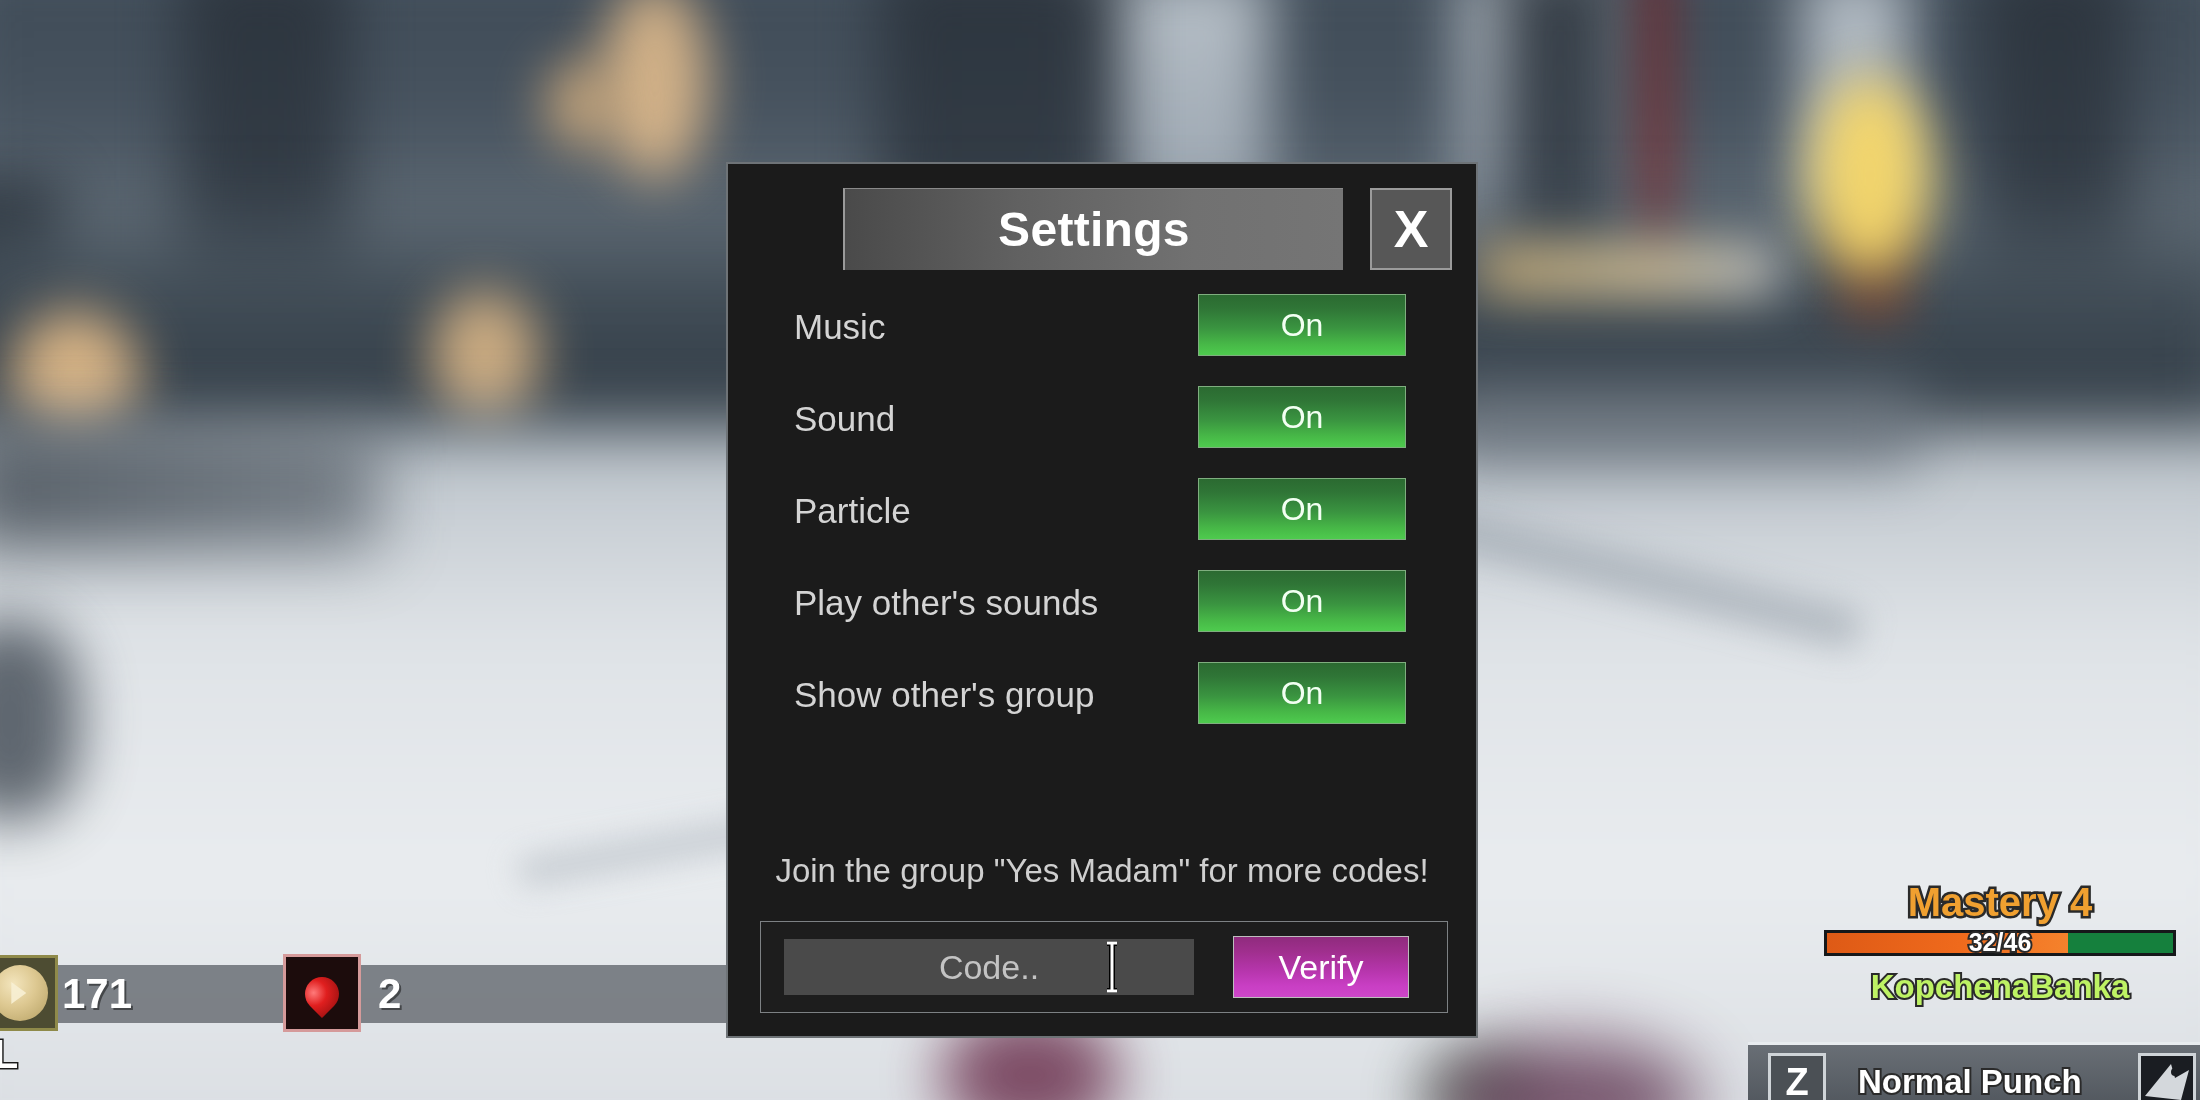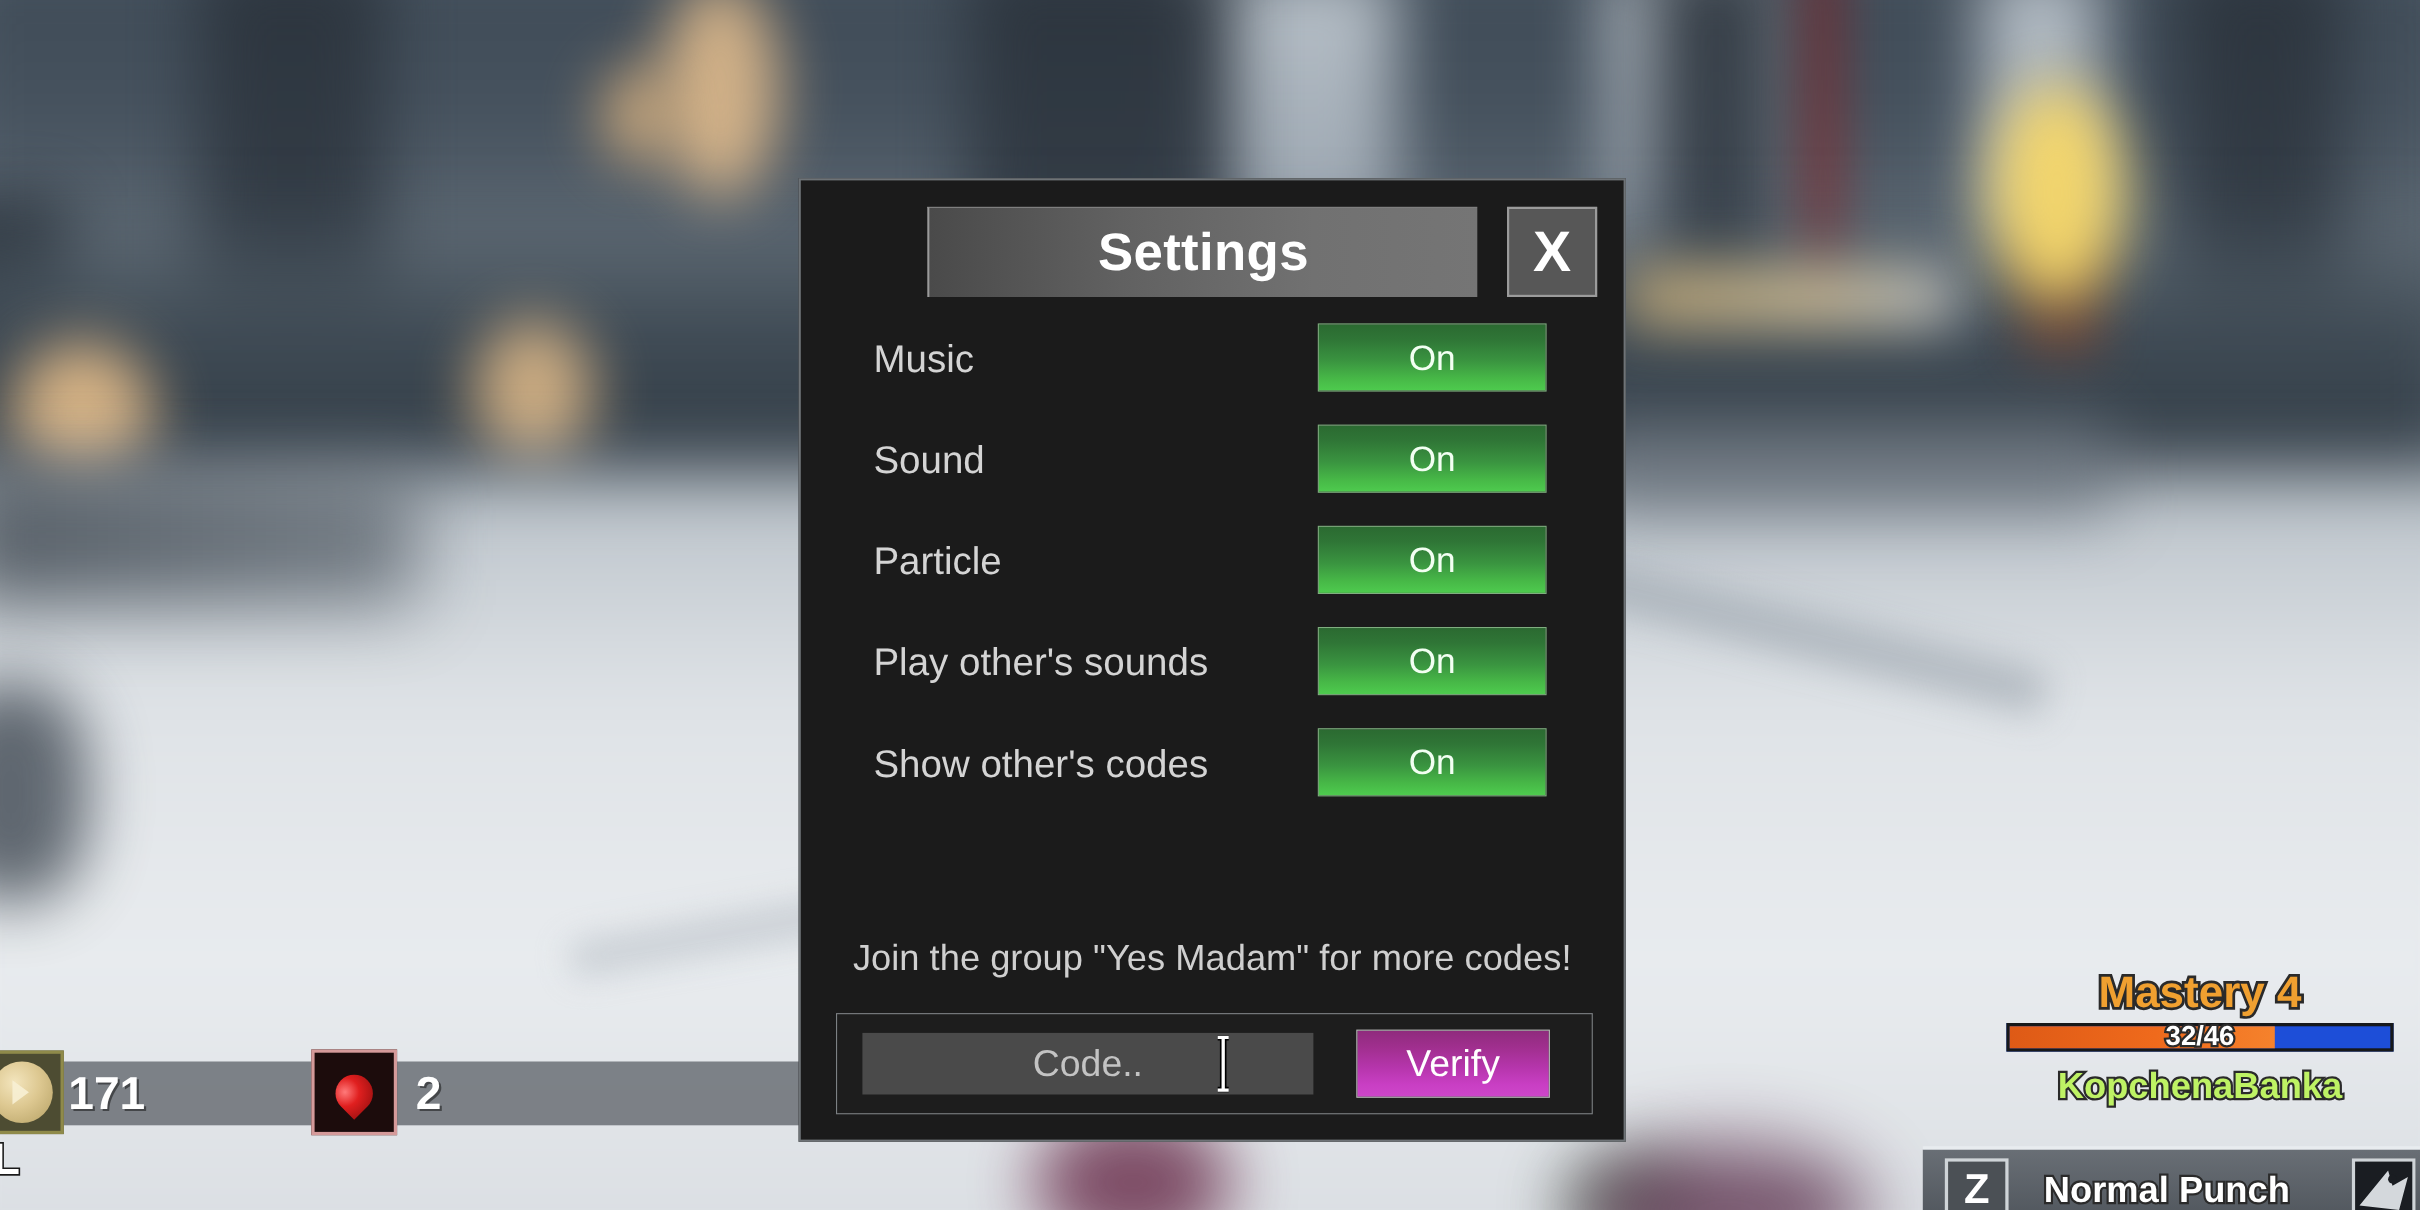--- a/index.html
+++ b/index.html
@@ -416,21 +416,21 @@
     font-weight: bold;
     -webkit-text-stroke: 5px #2a2a2a;
     paint-order: stroke fill;
     line-height: 1.1;
   }
   #mastery-bar {
     position: relative;
     margin: 6px auto 11px auto;
     width: 352px;
     height: 26px;
-    background: #1d4ed8;
+    background: #15803d;
     border: 3px solid #16181a;
     box-sizing: border-box;
   }
   #mastery-bar-fill {
     position: absolute;
     left: 0; top: 0; bottom: 0;
     width: 69.6%;
     background: linear-gradient(90deg, #de5a16 0%, #ef6a1c 55%, #f5822c 100%);
   }
   #mastery-bar-text {
@@ -576,21 +576,21 @@
       </div>
 
       <div class="toggle-row">
         <span class="row-label">Play other's sounds</span>
         <div class="toggle-button">
           <span class="toggle-text">On</span>
         </div>
       </div>
 
       <div class="toggle-row">
-        <span class="row-label">Show other's codes</span>
+        <span class="row-label">Show other's group</span>
         <div class="toggle-button">
           <span class="toggle-text">On</span>
         </div>
       </div>
 
     </div>
 
     <div id="group-note">Join the group "Yes Madam" for more codes!</div>
 
     <div id="code-area">

